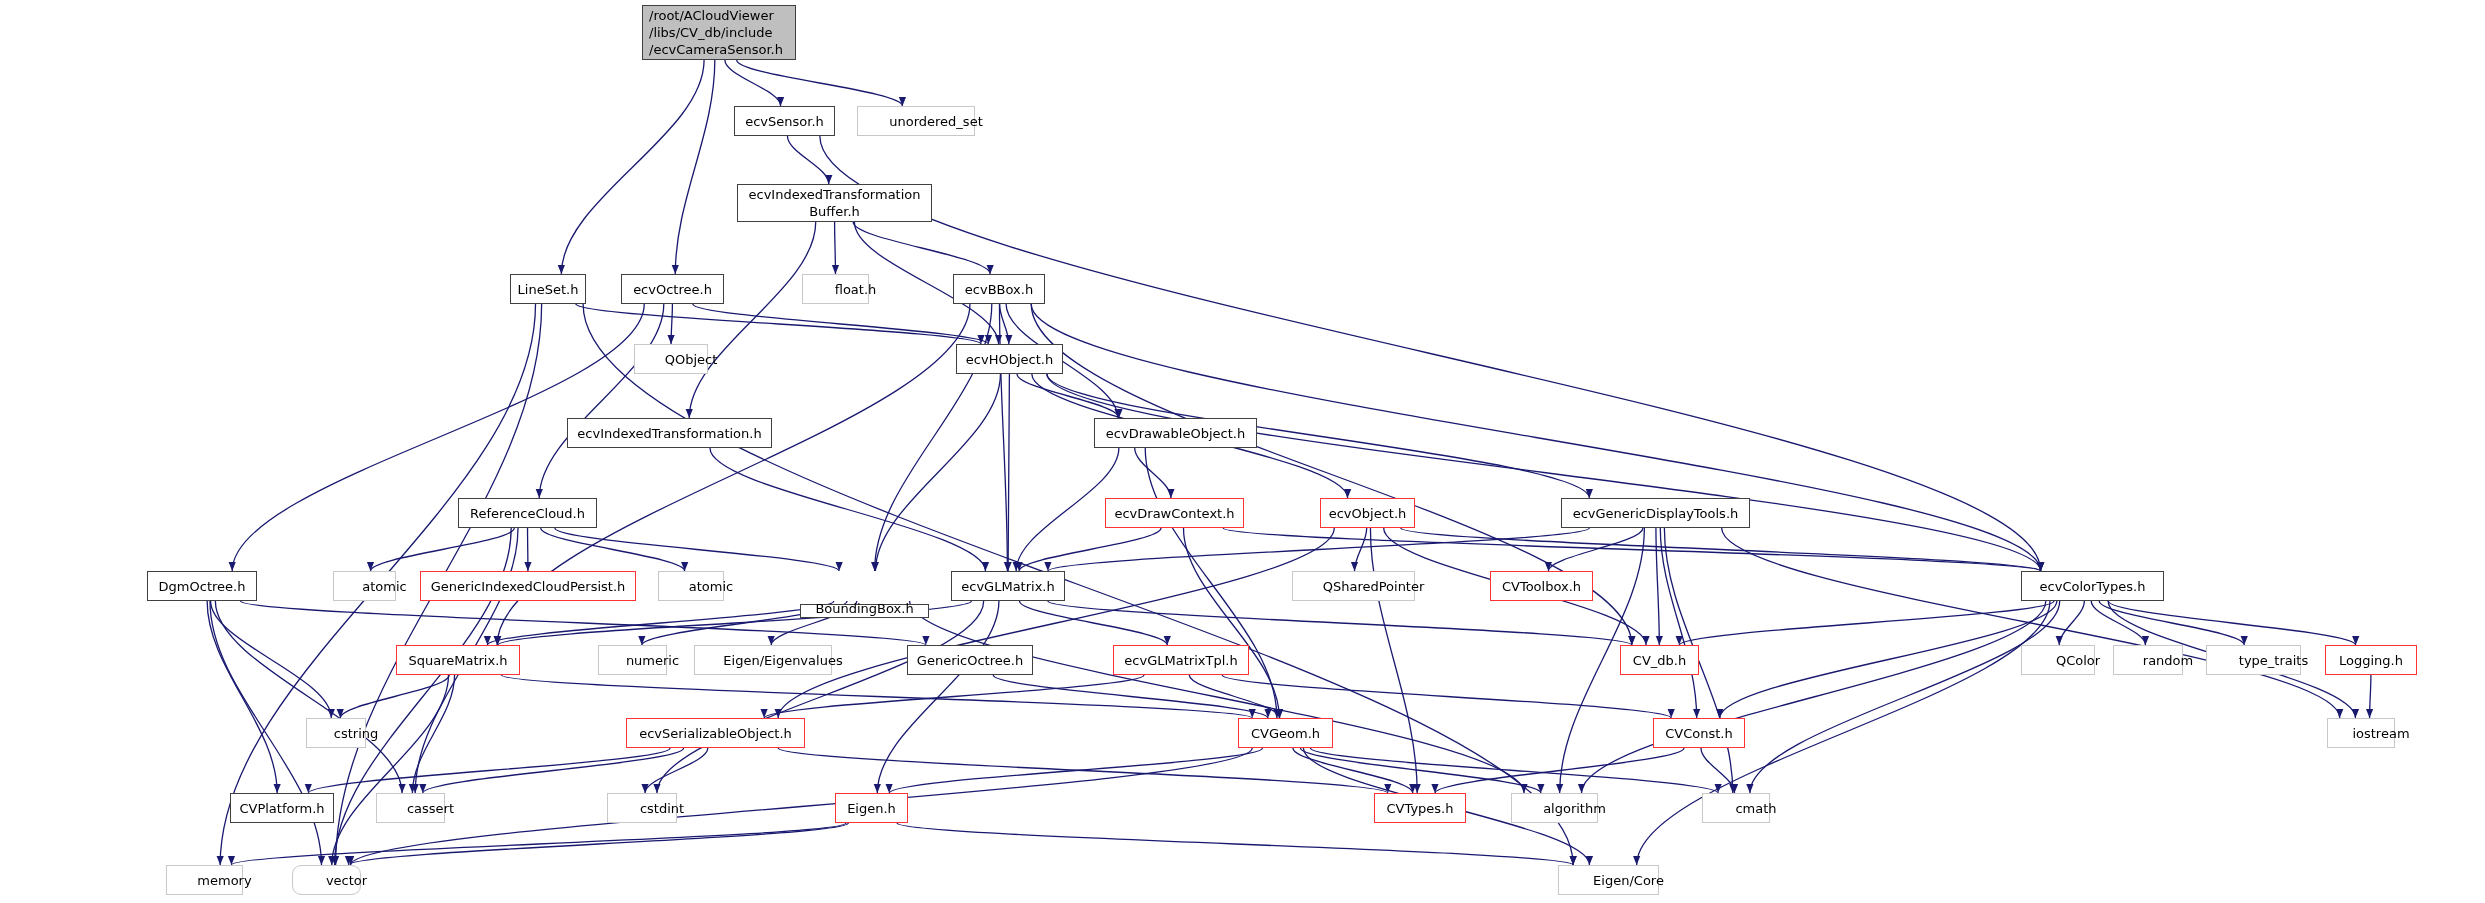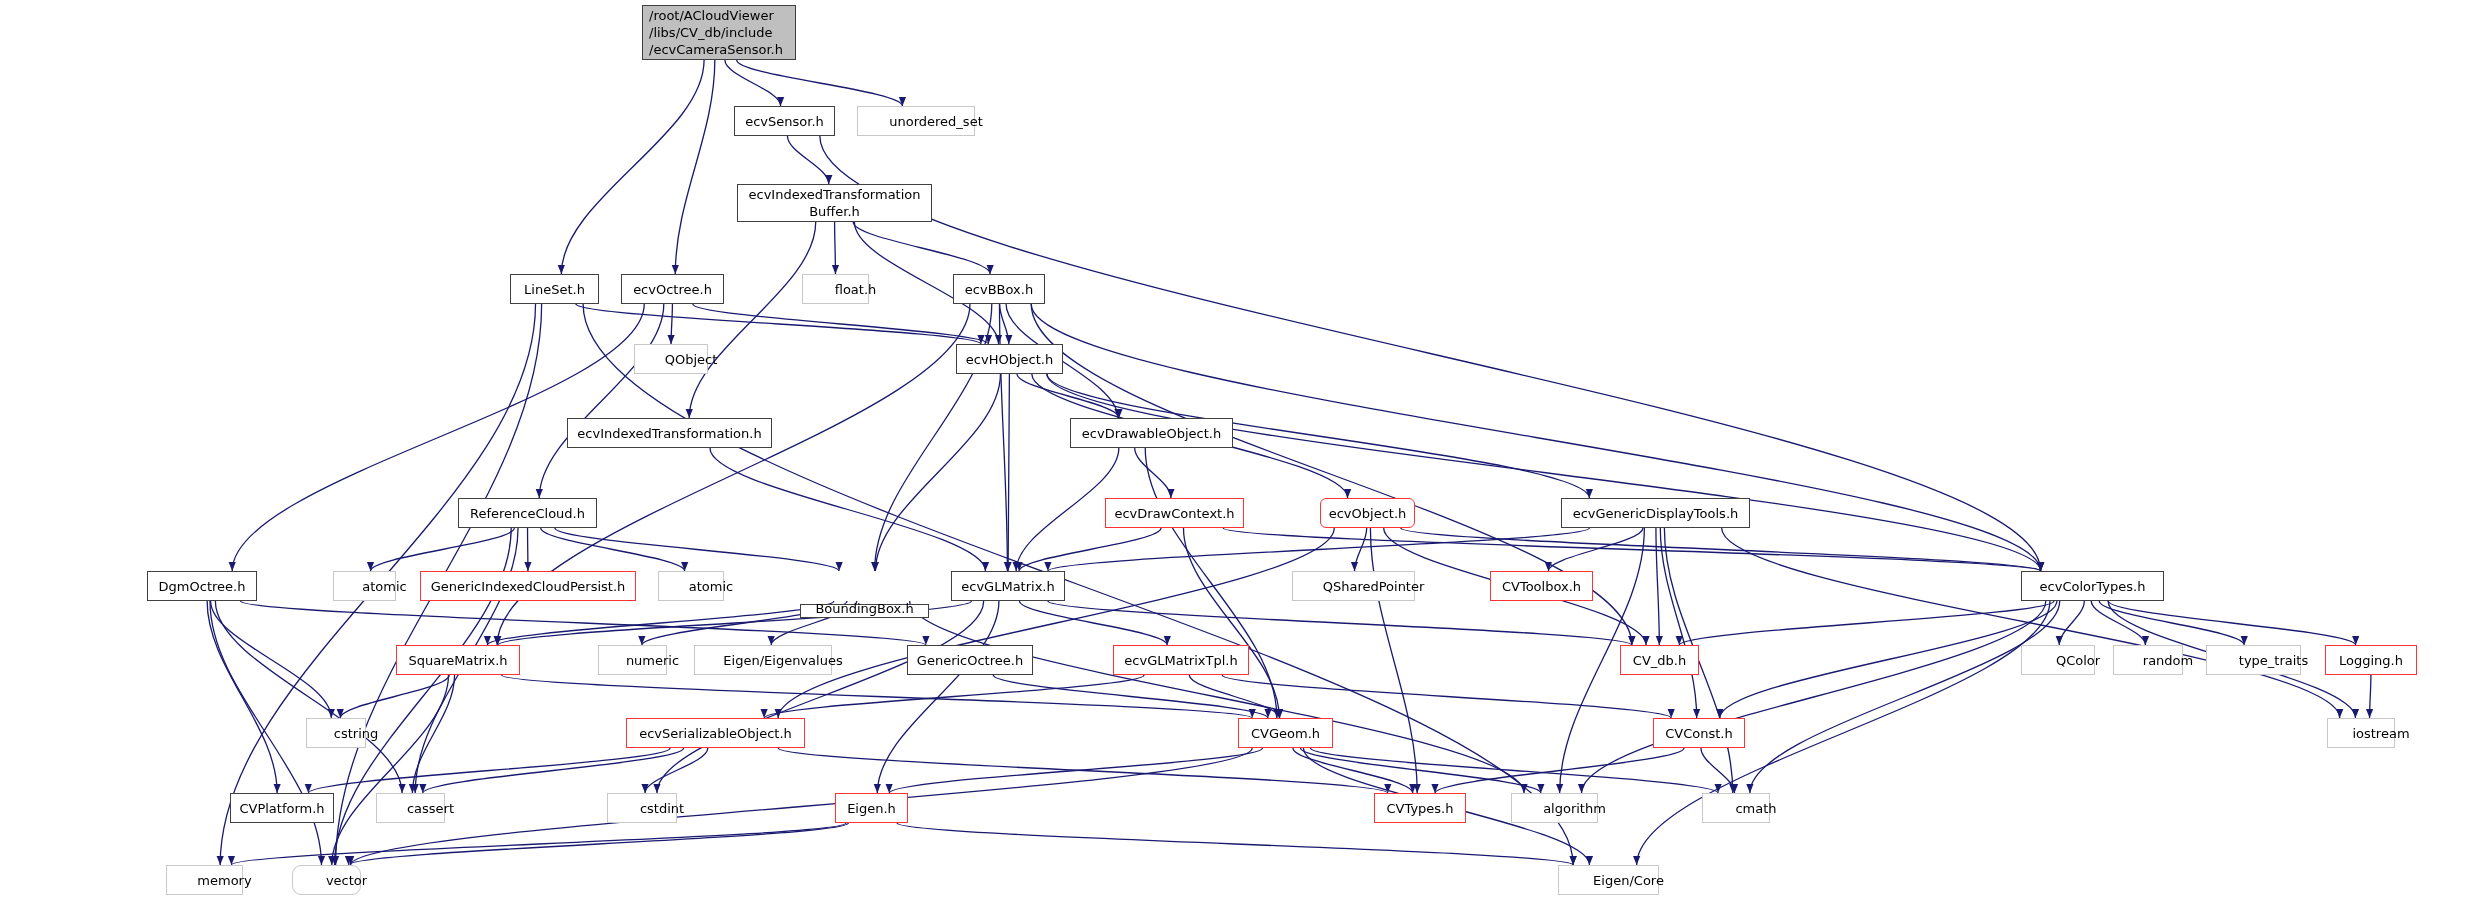--- a/index.html
+++ b/index.html
@@ -131,31 +131,31 @@
       <path d="M848.2920833333334,823 C848.2920833333334,837.7 348.43625,850.3 348.43625,865" fill="none" stroke="#191970" stroke-width="1.3" marker-end="url(#arrow)"></path>
       <path d="M897.05,823 C897.05,837.7 1573.15,850.3 1573.15,865" fill="none" stroke="#191970" stroke-width="1.3" marker-end="url(#arrow)"></path>
     </svg>
 <div class="node root" style="left: 642px; top: 5px; width: 154px; height: 55px;"><span>/root/ACloudViewer
 /libs/CV_db/include
 /ecvCameraSensor.h</span></div>
     <div class="node black" style="left: 734px; top: 106px; width: 101px; height: 30px;"><span>ecvSensor.h</span></div>
     <div class="node gray" style="left: 857px; top: 106px; width: 118px; height: 30px;"><span>unordered_set</span></div>
     <div class="node black" style="left: 737px; top: 184px; width: 195px; height: 38px;"><span>ecvIndexedTransformation
 Buffer.h</span></div>
-    <div class="node black" style="left: 510px; top: 274px; width: 89px; height: 30px;"><span>LineSet.h</span></div>
+    <div class="node black" style="left: 510px; top: 274px; width: 76px; height: 30px;"><span>LineSet.h</span></div>
     <div class="node black" style="left: 621px; top: 274px; width: 103px; height: 30px;"><span>ecvOctree.h</span></div>
     <div class="node gray" style="left: 802px; top: 274px; width: 67px; height: 30px;"><span>float.h</span></div>
     <div class="node black" style="left: 953px; top: 274px; width: 92px; height: 30px;"><span>ecvBBox.h</span></div>
     <div class="node gray" style="left: 634px; top: 344px; width: 74px; height: 30px;"><span>QObject</span></div>
     <div class="node black" style="left: 956px; top: 344px; width: 107px; height: 30px;"><span>ecvHObject.h</span></div>
     <div class="node black" style="left: 567px; top: 418px; width: 205px; height: 30px;"><span>ecvIndexedTransformation.h</span></div>
-    <div class="node black" style="left: 1070px; top: 418px; width: 163px; height: 30px;"><span>ecvDrawableObject.h</span></div>
+    <div class="node black" style="left: 1094px; top: 418px; width: 163px; height: 30px;"><span>ecvDrawableObject.h</span></div>
     <div class="node black" style="left: 458px; top: 498px; width: 139px; height: 30px;"><span>ReferenceCloud.h</span></div>
     <div class="node red" style="left: 1105px; top: 498px; width: 139px; height: 30px;"><span>ecvDrawContext.h</span></div>
-    <div class="node red" style="left: 1320px; top: 498px; width: 95px; height: 30px; border-radius: 6px;"><span>ecvObject.h</span></div>
+    <div class="node red" style="left: 1320px; top: 498px; width: 95px; height: 30px;"><span>ecvObject.h</span></div>
     <div class="node black" style="left: 1561px; top: 498px; width: 189px; height: 30px;"><span>ecvGenericDisplayTools.h</span></div>
     <div class="node black" style="left: 147px; top: 571px; width: 110px; height: 30px;"><span>DgmOctree.h</span></div>
     <div class="node gray" style="left: 333px; top: 571px; width: 63px; height: 30px;"><span>atomic</span></div>
     <div class="node red" style="left: 420px; top: 571px; width: 216px; height: 30px;"><span>GenericIndexedCloudPersist.h</span></div>
     <div class="node gray" style="left: 658px; top: 571px; width: 66px; height: 30px;"><span>atomic</span></div>
     <div class="node black" style="left: 800px; top: 604px; width: 129px; height: 14px; align-items: flex-end;"><span>BoundingBox.h</span></div>
     <div class="node black" style="left: 951px; top: 571px; width: 114px; height: 30px;"><span>ecvGLMatrix.h</span></div>
     <div class="node gray" style="left: 1292px; top: 571px; width: 123px; height: 30px;"><span>QSharedPointer</span></div>
     <div class="node red" style="left: 1490px; top: 571px; width: 103px; height: 30px;"><span>CVToolbox.h</span></div>
     <div class="node black" style="left: 2021px; top: 571px; width: 143px; height: 30px;"><span>ecvColorTypes.h</span></div>

